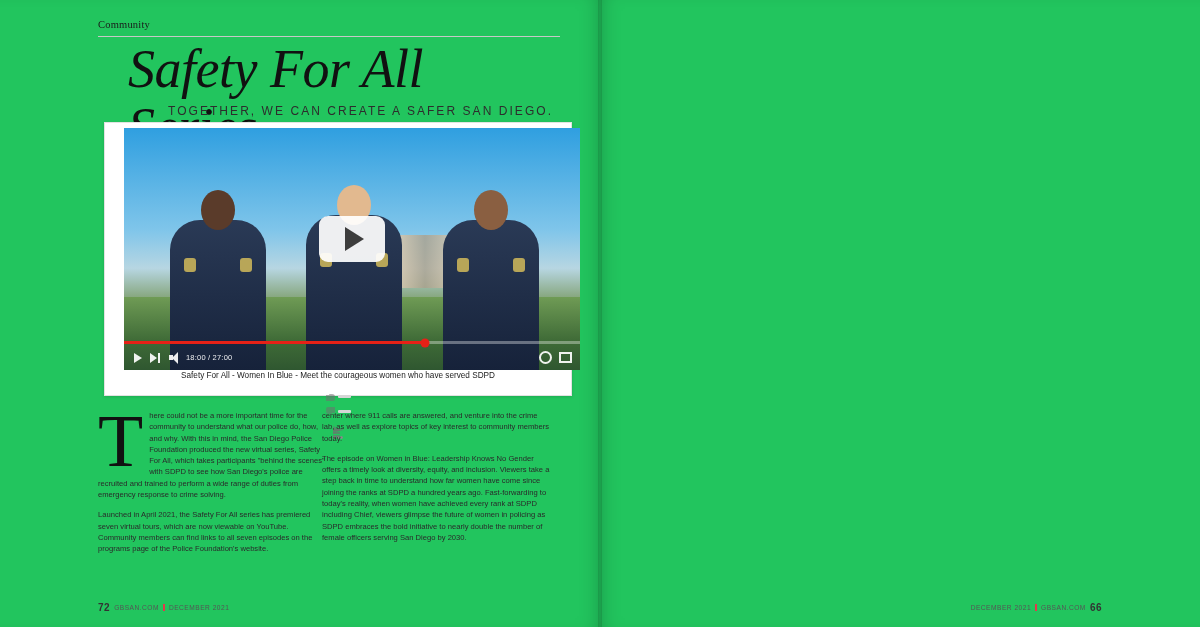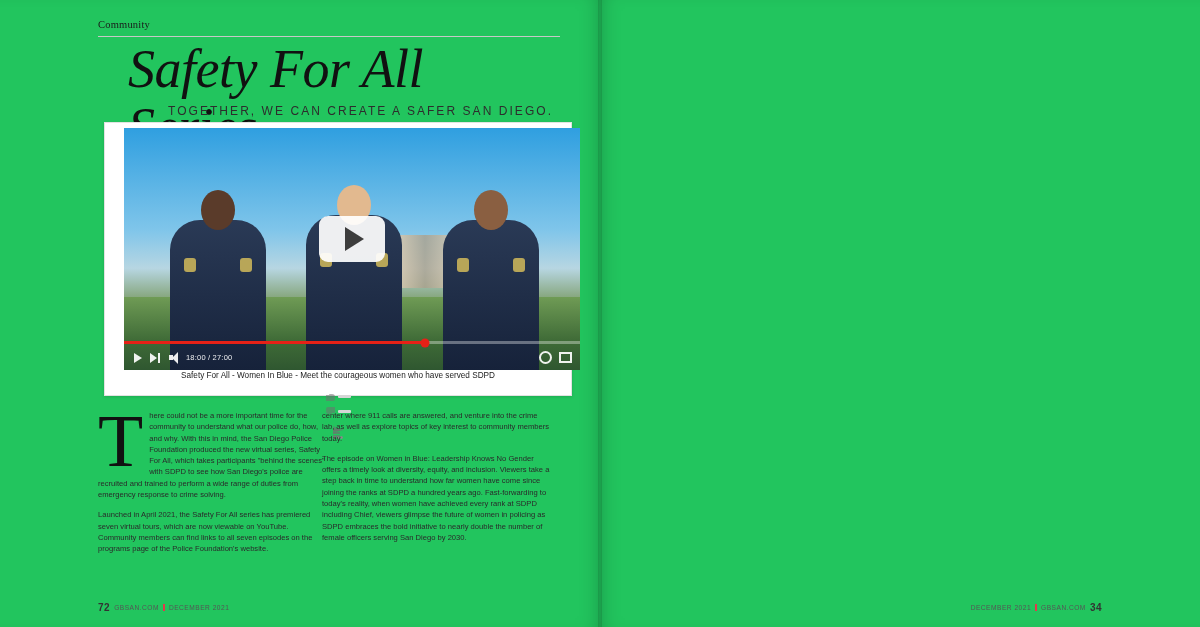--- a/index.html
+++ b/index.html
@@ -183,18 +183,18 @@
       <span>DECEMBER 2021</span>
     </div>
   </div>
 
   <div class="page page-right">
 
     <div class="footer footer-r">
       <span>DECEMBER 2021</span>
       <span class="f-div"></span>
       <span>GBSAN.COM</span>
-      <span class="pg">34</span>
+      <span class="pg">66</span>
     </div>
   </div>
 
   <div class="gutter"></div>
 </div>
 
 </body></html>

